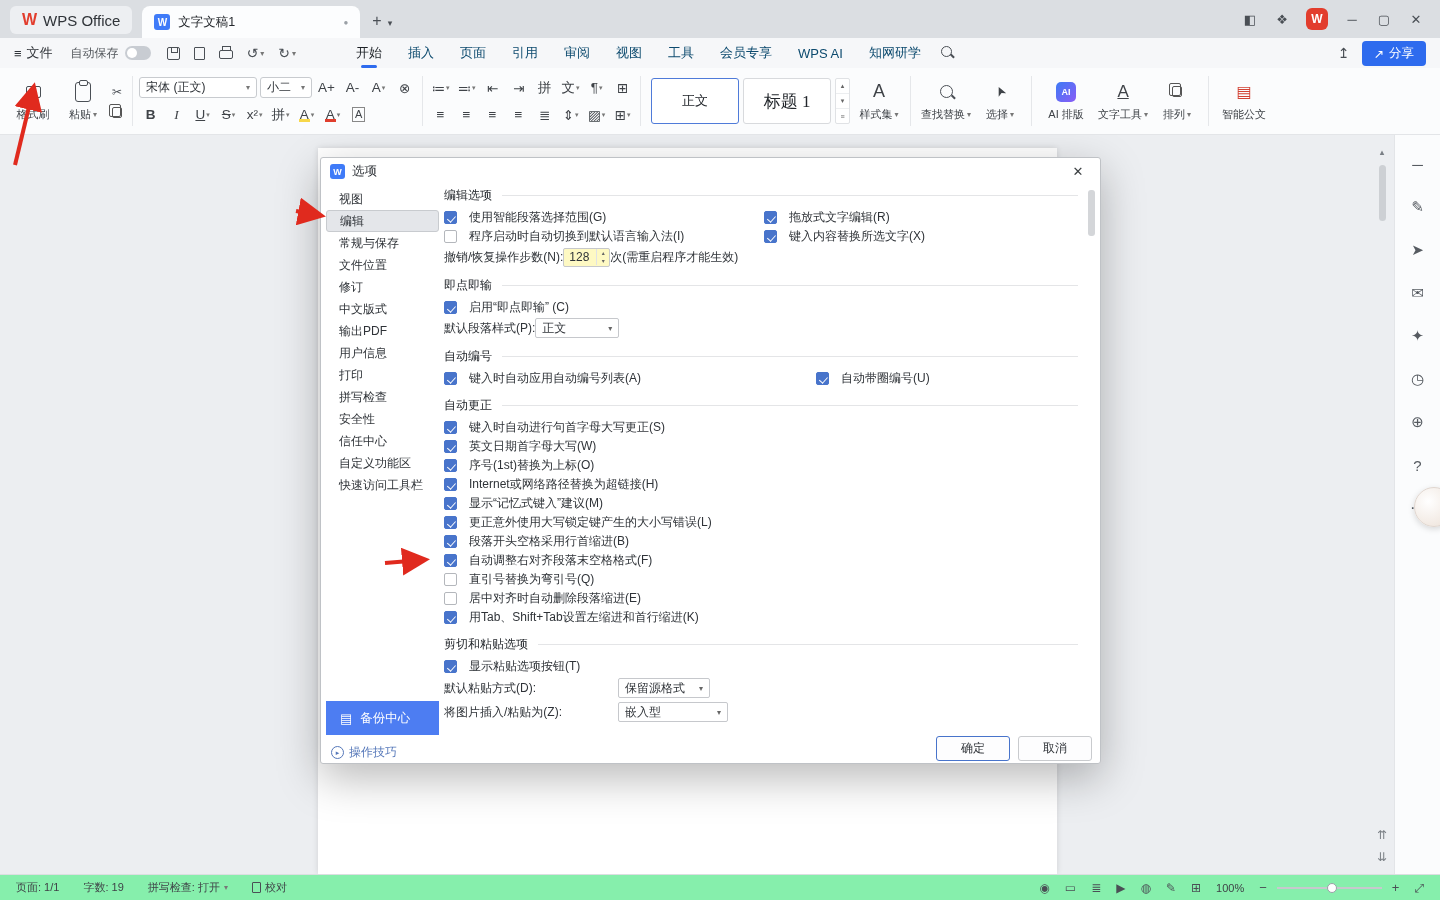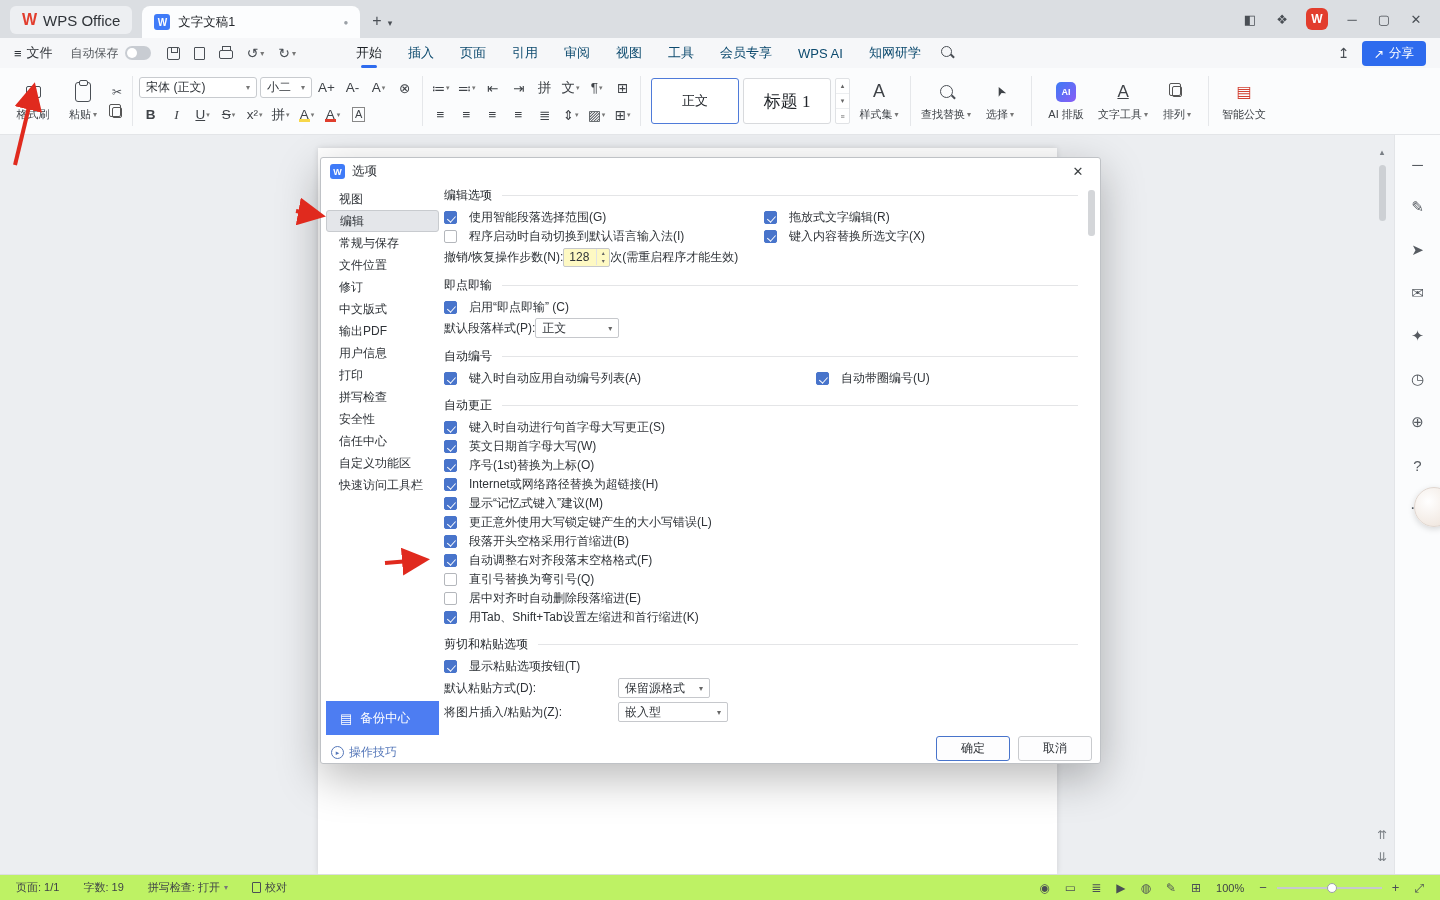--- a/index.html
+++ b/index.html
@@ -128,21 +128,21 @@
 .dd{height:20px;border:1px solid #c6c8cc;border-radius:2px;background:#fff;display:inline-flex;align-items:center;justify-content:space-between;padding:0 6px;font-size:12px}
 .dd .c{font-size:8px;color:#666;margin-left:8px}
 .lblw{display:inline-block;width:174px}
 .dlg-scroll{position:absolute;right:5px;top:32px;width:7px;height:528px}
 .dlg-thumb{width:7px;height:46px;border-radius:3px;background:#d4d6d9}
 .btn{position:absolute;top:578px;width:74px;height:25px;border-radius:3px;background:#fdfdfe;display:flex;align-items:center;justify-content:center;font-size:12px;color:#2f3338}
 .btn-ok{right:90px;border:1px solid #4874cb}
 .btn-cancel{right:8px;border:1px solid #c9cbce}
 
 
-.statusbar{position:absolute;left:0;right:0;bottom:0;height:26px;background:#bef264;border-top:1px solid #dcdee1;display:flex;align-items:center;padding:0 16px;font-size:11px;color:#3f4347}
+.statusbar{position:absolute;left:0;right:0;bottom:0;height:26px;background:#86efac;border-top:1px solid #dcdee1;display:flex;align-items:center;padding:0 16px;font-size:11px;color:#3f4347}
 .sb-left{display:flex;align-items:center;gap:24px}
 .sb-item{display:flex;align-items:center;gap:4px}
 .sb-item .c{font-size:8px;color:#777}
 .mini-page{width:9px;height:11px;border:1.3px solid #4a4f55;border-radius:1px;display:inline-block}
 .sb-right{margin-left:auto;display:flex;align-items:center;gap:15px}
 .sb-ico{font-size:12px;color:#4a4f55;display:flex;align-items:center;justify-content:center}
 .zoomer{display:flex;align-items:center;gap:10px}
 .slider{width:105px;height:2px;background:#c6c9cd;position:relative}
 .slider .thumb{position:absolute;left:50px;top:-4px;width:10px;height:10px;border-radius:50%;background:#fff;border:1px solid #9aa0a6}
 .zmark{font-size:13px;color:#4a4f55}

